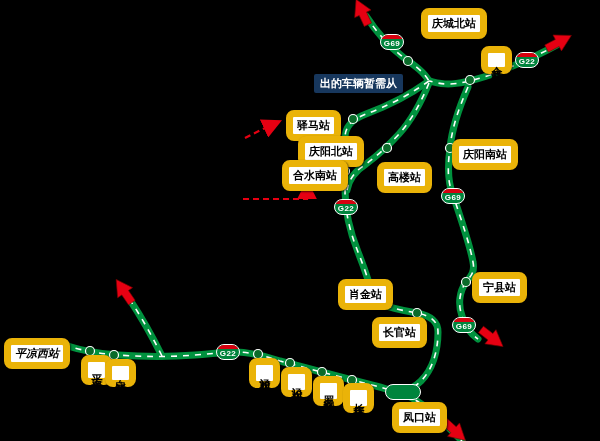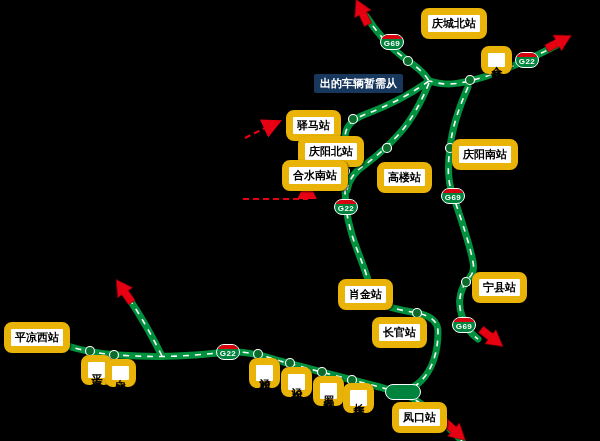--- a/index.html
+++ b/index.html
@@ -125,21 +125,21 @@
   <div class="stn" style="left:421px;top:8px;">庆城北站</div>
   <div class="stn v" style="left:481px;top:46px;">合水站</div>
   <div class="stn" style="left:286px;top:110px;text-align:center;">驿马站</div>
   <div class="stn" style="left:298px;top:136px;">庆阳北站</div>
   <div class="stn" style="left:282px;top:160px;">合水南站</div>
   <div class="stn" style="left:377px;top:126px;margin-top:36px;">高楼站</div>
   <div class="stn" style="left:452px;top:139px;">庆阳南站</div>
   <div class="stn" style="left:472px;top:272px;">宁县站</div>
   <div class="stn" style="left:338px;top:279px;">肖金站</div>
   <div class="stn" style="left:372px;top:317px;">长官站</div>
-  <div class="stn" style="left:4px;top:322px;">平凉西站</div>
+  <div class="stn" style="left:4px;top:338px;font-style:italic;">平凉西站</div>
   <div class="stn v" style="left:81px;top:355px;">平凉东站</div>
   <div class="stn v" style="left:105px;top:359px;">白水站</div>
   <div class="stn v" style="left:249px;top:358px;">泾川西站</div>
   <div class="stn v" style="left:281px;top:367px;">泾川东站</div>
   <div class="stn v" style="left:313px;top:376px;">罗汉洞站</div>
   <div class="stn v" style="left:343px;top:383px;">长庆桥站</div>
   <div class="stn" style="left:392px;top:402px;">凤口站</div>
 
   <div class="shield" style="left:380px;top:34px;">
       <div class="band"></div>

